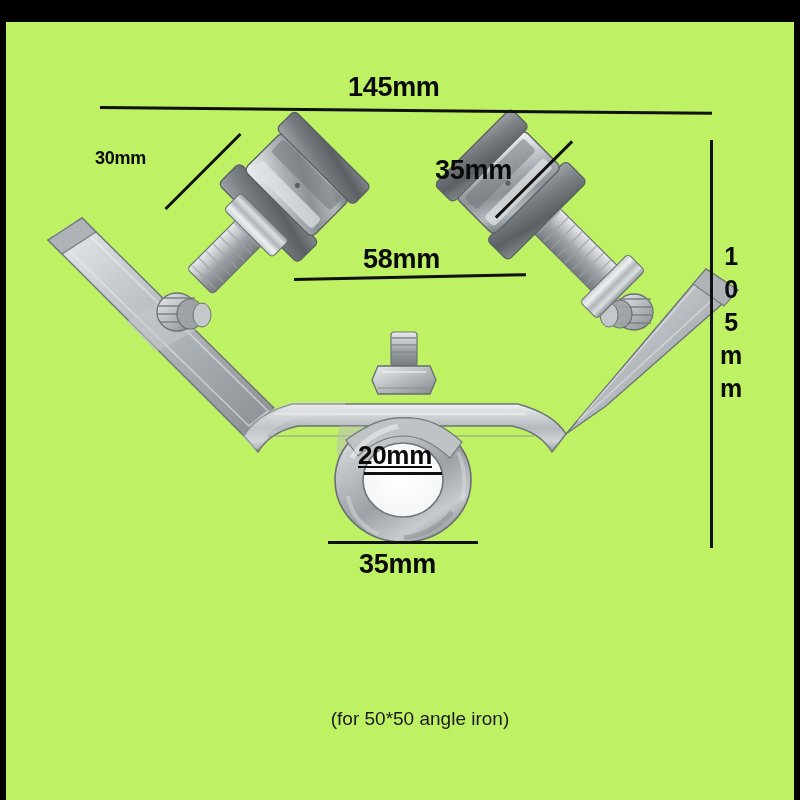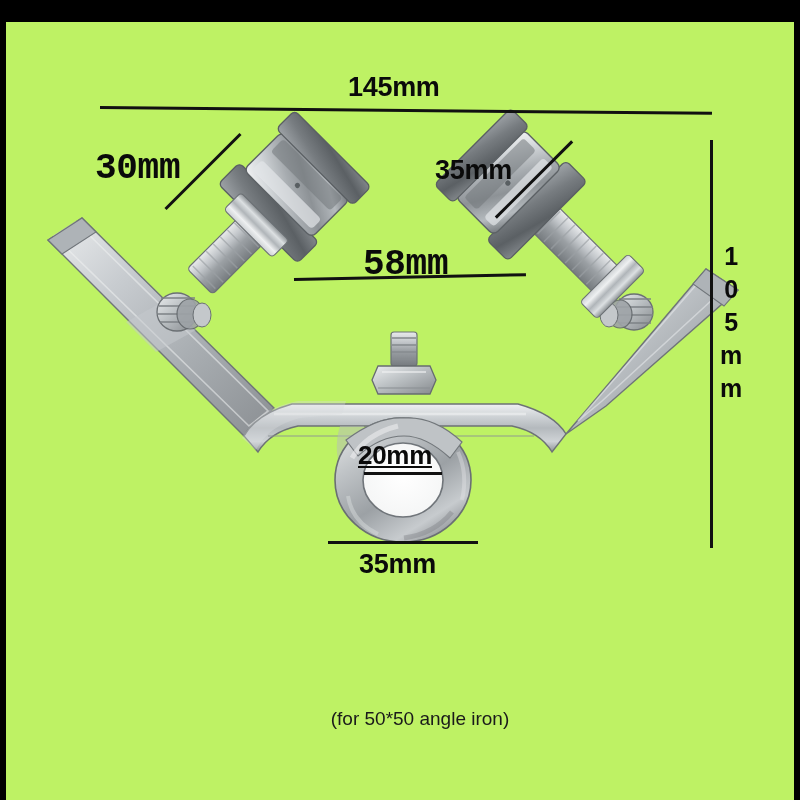--- a/index.html
+++ b/index.html
@@ -41,35 +41,35 @@
     background: #111111;
   }
   
   #dim-145-label { left: 342px; top: 50px; font-size: 27px; }
   #dim-145-line {
     left: 94px; top: 84px; width: 612px; height: 3px;
     transform: rotate(0.55deg);
     transform-origin: left center;
   }
   
-  #dim-30-label { left: 89px; top: 126px; font-size: 36px; font-family: Liberation Mono, monospace; }
+  #dim-30-label { left: 89px; top: 126px; font-size: 18px; }
   #dim-30-line {
     left: 144px; top: 148px; width: 106px; height: 3px;
     transform: rotate(-45deg);
     transform-origin: center center;
   }
   
   #dim-35-top-label { left: 429px; top: 133px; font-size: 27px; }
   #dim-35-top-line {
     left: 474px; top: 156px; width: 108px; height: 3px;
     transform: rotate(-45deg);
     transform-origin: center center;
   }
   
-  #dim-58-label { left: 357px; top: 222px; font-size: 36px; font-family: Liberation Mono, monospace; }
+  #dim-58-label { left: 357px; top: 222px; font-size: 27px; }
   #dim-58-line {
     left: 288px; top: 256px; width: 232px; height: 3px;
     transform: rotate(-1.2deg);
     transform-origin: left center;
   }
   
   #dim-105-line {
     left: 704px; top: 118px; width: 3px; height: 408px;
   }
   #dim-105-label {

